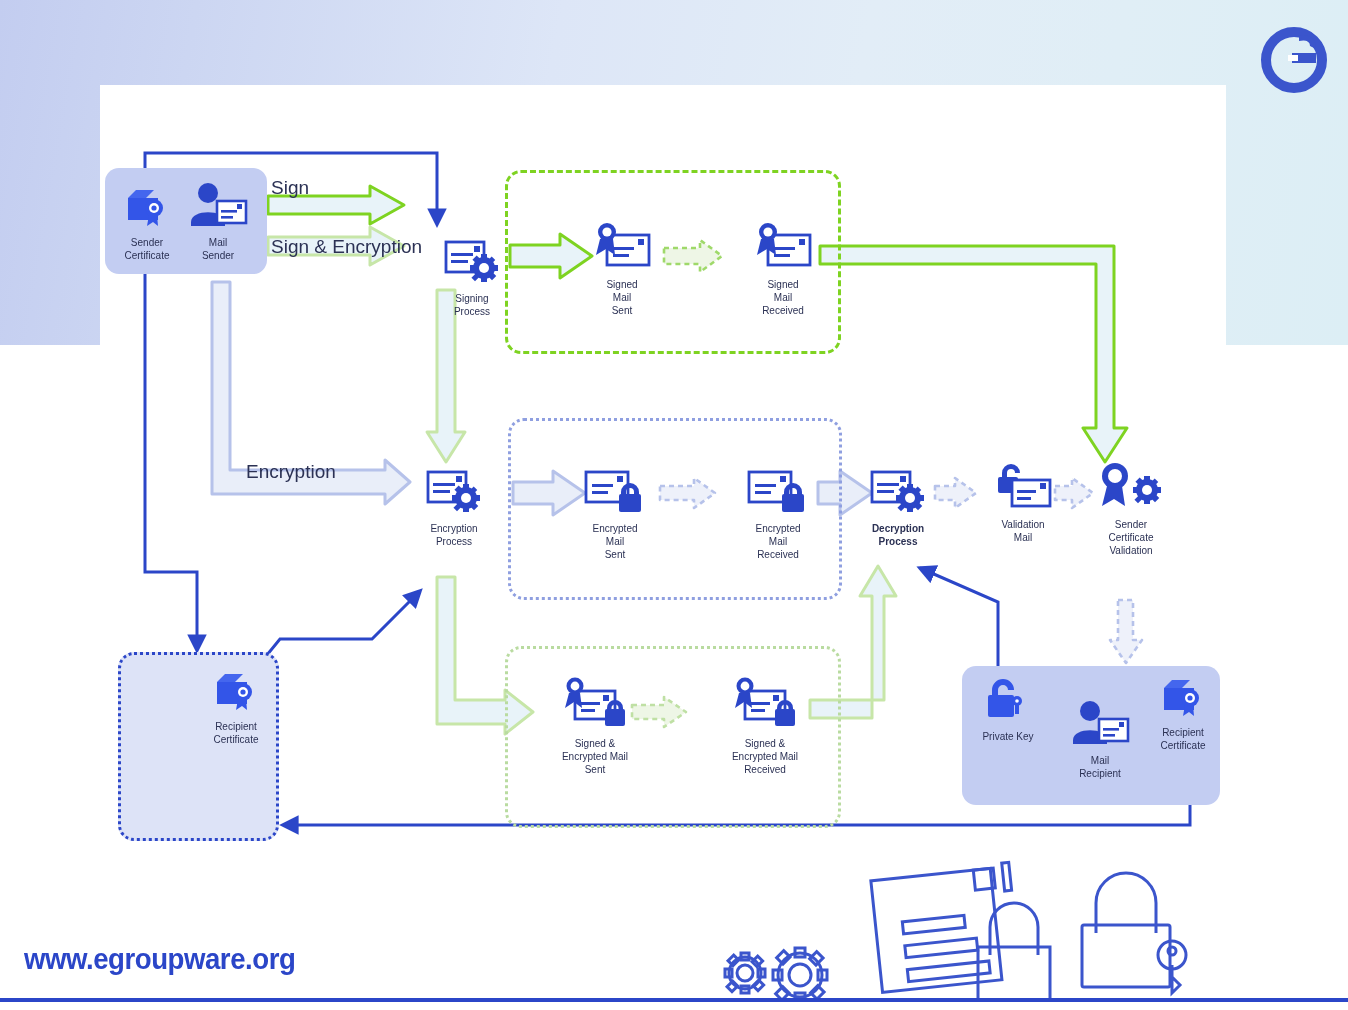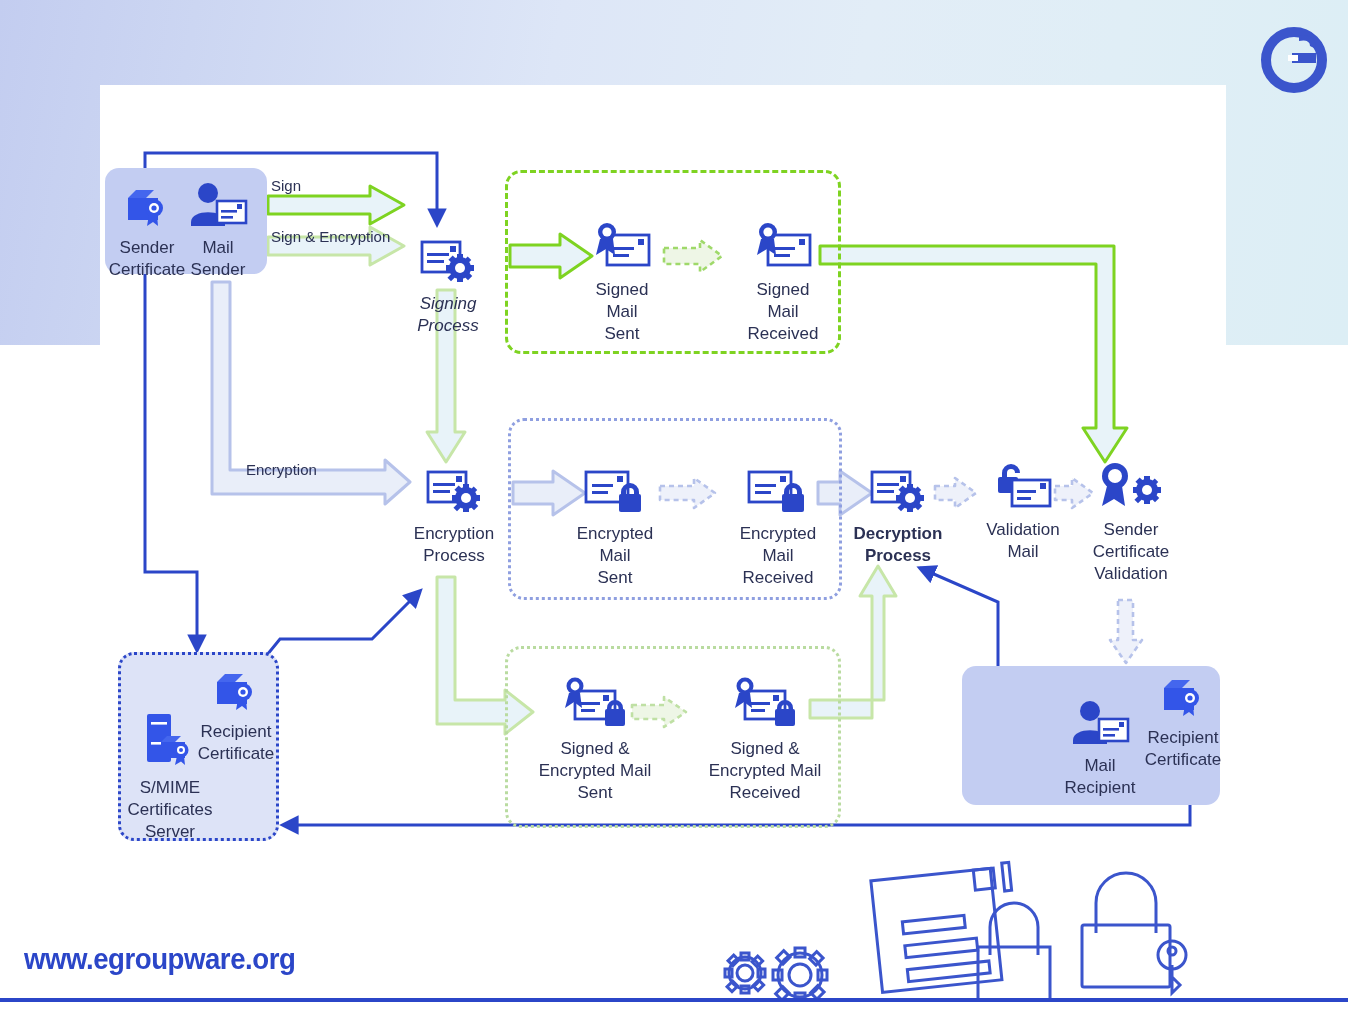--- a/index.html
+++ b/index.html
@@ -25,23 +25,23 @@
 
   
   .wires{position:absolute;left:0;top:0;width:1348px;height:1010px;pointer-events:none;}
 
   
   .actor-box{position:absolute;border-radius:14px;background:#c3cdf2;}
   .dash-box{position:absolute;border-radius:16px;}
 
   
   .node{position:absolute;display:flex;flex-direction:column;align-items:center;}
-  .node .lbl{margin-top:5px;font-size:17px;line-height:1.28;color:#2b3154;
+  .node .lbl{margin-top:5px;font-size:10px;line-height:1.28;color:#2b3154;
              text-align:center;white-space:pre-line;}
-  .flow-lbl{position:absolute;font-size:15px;color:#2b3154;white-space:nowrap;}
+  .flow-lbl{position:absolute;font-size:19px;color:#2b3154;white-space:nowrap;}
 </style>
 </head>
 <body>
 
 <div id="stage">
 
   <div class="bg-band"></div>
   <div class="bg-bottom"></div>
   <div class="bg-white-panel"></div>
 
@@ -167,24 +167,24 @@
         <rect x="50" y="22" width="5" height="5" fill="#2b46c8"></rect>
         <rect x="34" y="28" width="16" height="2.6" fill="#2b46c8"></rect>
         <rect x="34" y="34" width="12" height="2.6" fill="#2b46c8"></rect>
       </svg>
     </span>
     <span class="lbl">Mail
 Sender</span>
   </div>
 
   <span class="flow-lbl" style="left:271px;top:177px;">Sign</span>
-  <span class="flow-lbl" style="left:271px;top:228px;">Sign &amp; Encryption</span>
+  <span class="flow-lbl" style="left:271px;top:236px;">Sign &amp; Encryption</span>
   <span class="flow-lbl" style="left:246px;top:461px;">Encryption</span>
 
-  <div class="node" style="left:406px;top:238px;width:84px;font-style:italic;">
+  <div class="node" style="left:430px;top:238px;width:84px;">
     <span>
       <svg width="56" height="46" viewBox="0 0 56 46">
         <rect x="2" y="4" width="38" height="30" fill="#ffffff" stroke="#2b46c8" stroke-width="2.8"></rect>
         <rect x="30" y="8" width="6" height="6" fill="#2b46c8"></rect>
         <rect x="7" y="15" width="22" height="3" fill="#2b46c8"></rect>
         <rect x="7" y="22" width="17" height="3" fill="#2b46c8"></rect>
         <g fill="#2b46c8">
           <circle cx="40" cy="30" r="11"></circle>
           <rect x="37" y="16" width="6" height="5"></rect>
             <rect x="37" y="39" width="6" height="5"></rect>
@@ -366,38 +366,20 @@
         <circle cx="30" cy="22" r="9" fill="#3355e8"></circle>
         <circle cx="30" cy="22" r="5" fill="#ffffff"></circle>
         <circle cx="30" cy="22" r="2.6" fill="#3355e8"></circle>
         <path d="M25 29 L23 40 L29 36 L34 40 L33 29 Z" fill="#3355e8"></path>
       </svg>
     </span>
     <span class="lbl">Recipient
 Certificate</span>
   </div>
 
-  <div class="node" style="left:124px;top:712px;width:92px;">
-    <span>
-      <svg width="58" height="56" viewBox="0 0 58 56">
-        <rect x="6" y="2" width="24" height="48" rx="2" fill="#3355e8"></rect>
-        <rect x="10" y="10" width="16" height="2.6" fill="#ffffff"></rect>
-        <rect x="10" y="30" width="16" height="2.6" fill="#ffffff"></rect>
-        <path d="M20 30 L20 46 L44 46 L44 30 Z" fill="#3355e8"></path>
-        <path d="M20 30 L26 24 L40 24 L34 30 Z" fill="#4466ee"></path>
-        <circle cx="40" cy="38" r="7.5" fill="#3355e8"></circle>
-        <circle cx="40" cy="38" r="4" fill="#ffffff"></circle>
-        <circle cx="40" cy="38" r="2" fill="#3355e8"></circle>
-        <path d="M36 44 L34 53 L40 49.5 L44 53 L43 44 Z" fill="#3355e8"></path>
-      </svg>
-    </span>
-    <span class="lbl">S/MIME
-Certificates
-Server</span>
-  </div>
 
   <div class="node" style="left:533px;top:675px;width:124px;">
     <span>
       <svg width="72" height="54" viewBox="0 0 72 54">
         <rect x="16" y="16" width="40" height="28" fill="#ffffff" stroke="#2b46c8" stroke-width="2.8"></rect>
         <rect x="44" y="20" width="6" height="6" fill="#2b46c8"></rect>
         <rect x="22" y="27" width="19" height="3" fill="#2b46c8"></rect>
         <rect x="22" y="34" width="14" height="3" fill="#2b46c8"></rect>
         <circle cx="16" cy="11" r="8.5" fill="#2b46c8"></circle>
         <circle cx="16" cy="11" r="4.4" fill="#ffffff"></circle>
@@ -423,20 +405,32 @@
         <path d="M10 18 L6 33 L15 27 L23 33 L21 18 Z" fill="#2b46c8"></path>
         <path d="M48 33 a8 8 0 0 1 16 0 v4 h-4.5 v-4 a3.5 3.5 0 0 0 -7 0 v4 h-4.5 z" fill="#2b46c8"></path>
         <rect x="46" y="34" width="20" height="17" rx="2" fill="#2b46c8"></rect>
       </svg>
     </span>
     <span class="lbl">Signed &amp;
 Encrypted Mail
 Received</span>
   </div>
 
+  <div class="node" style="left:964px;top:676px;width:88px;">
+    <span>
+      <svg width="48" height="46" viewBox="0 0 48 46">
+        <path d="M8 20 v-6 a11 11 0 0 1 22 0 h-6 a5 5 0 0 0 -10 0 v6 z" fill="#3355e8"></path>
+        <rect x="4" y="19" width="26" height="22" rx="2" fill="#3355e8"></rect>
+        <circle cx="33" cy="25" r="5" fill="#3355e8"></circle>
+        <rect x="31" y="27" width="4" height="11" fill="#3355e8"></rect>
+        <circle cx="33" cy="25" r="1.8" fill="#ffffff"></circle>
+      </svg>
+    </span>
+    <span class="lbl">Private Key</span>
+  </div>
 
   <div class="node" style="left:1058px;top:700px;width:84px;">
     <span>
       <svg width="62" height="46" viewBox="0 0 62 46">
         <circle cx="21" cy="11" r="10" fill="#2b46c8"></circle>
         <path d="M4 40 C4 27 38 27 38 40 L38 44 L4 44 Z" fill="#2b46c8"></path>
         <rect x="30" y="19" width="29" height="22" fill="#ffffff" stroke="#2b46c8" stroke-width="2.6"></rect>
         <rect x="50" y="22" width="5" height="5" fill="#2b46c8"></rect>
         <rect x="34" y="28" width="16" height="2.6" fill="#2b46c8"></rect>
         <rect x="34" y="34" width="12" height="2.6" fill="#2b46c8"></rect>

